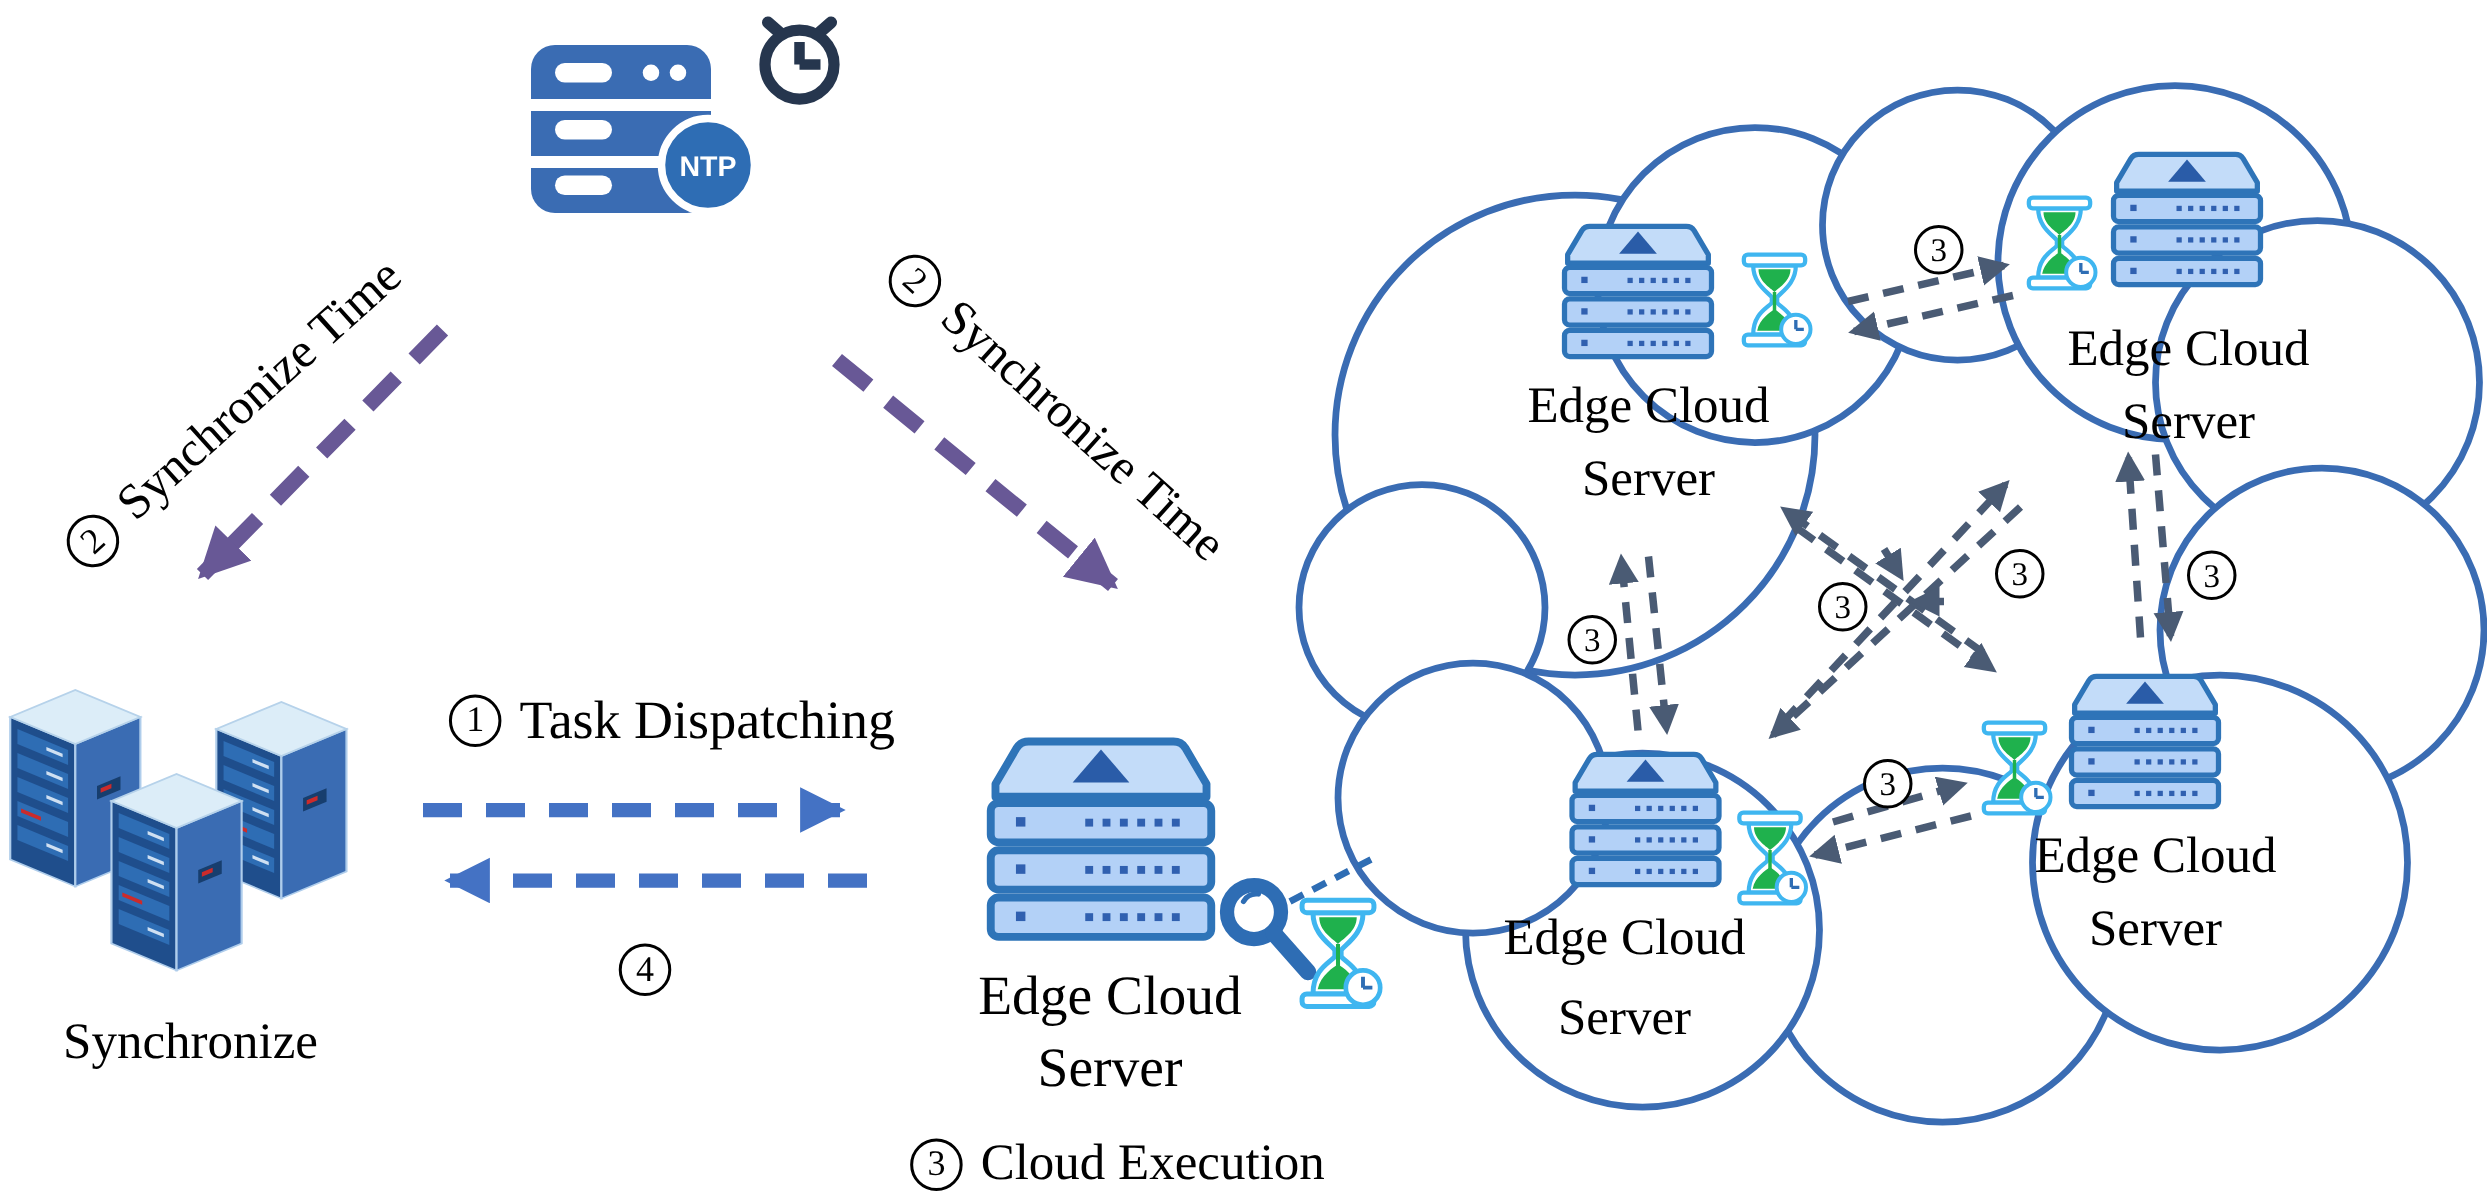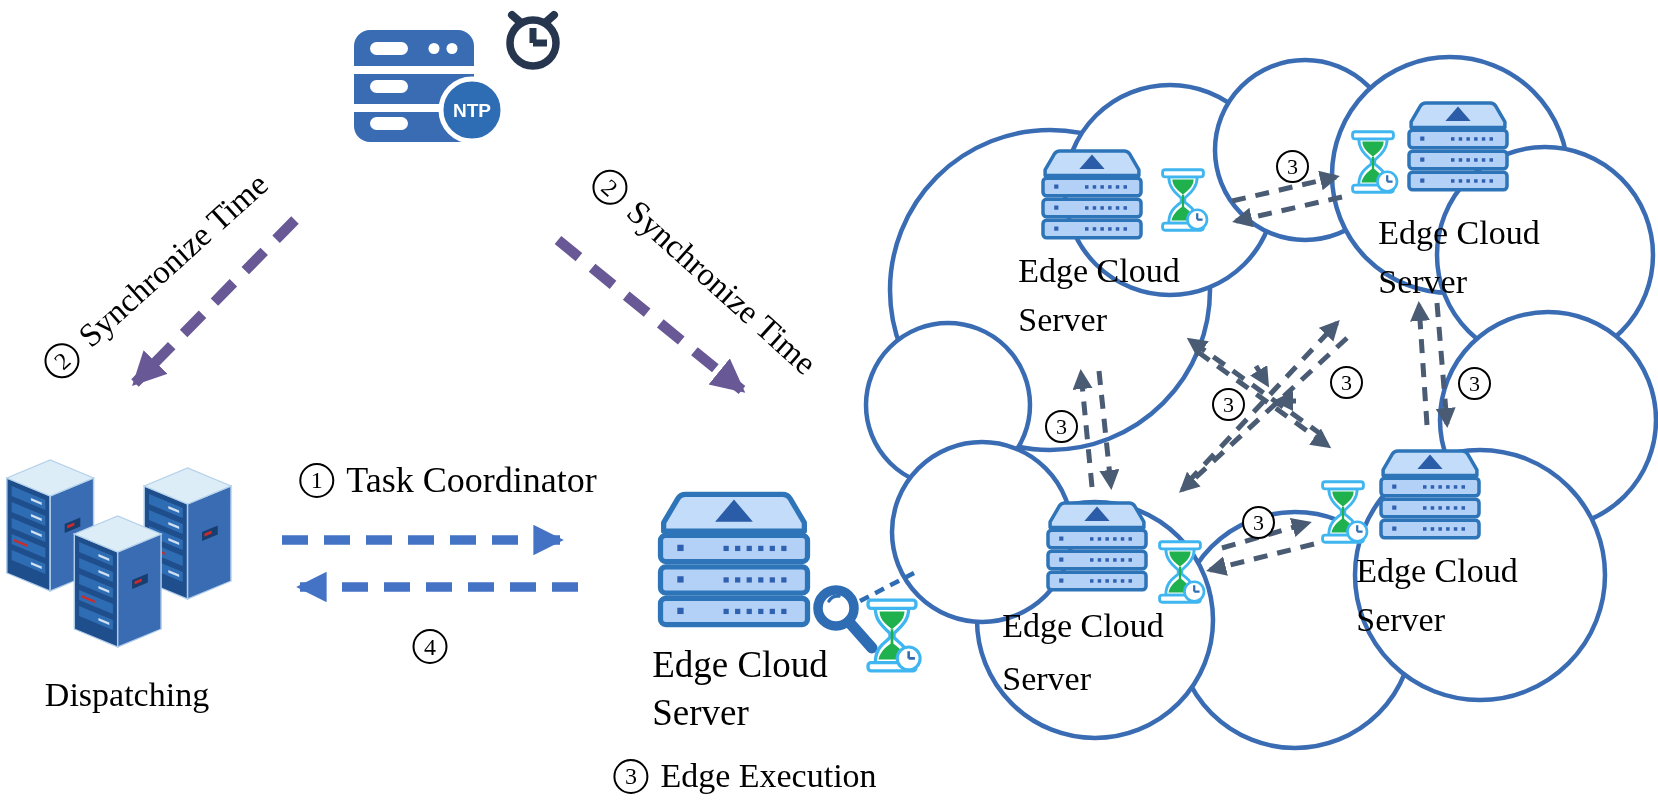--- a/index.html
+++ b/index.html
@@ -3,21 +3,21 @@
 <meta charset="utf-8">
 <style>
   html,body{margin:0;padding:0;background:#ffffff;}
   #canvas{position:relative;width:1658px;height:800px;background:#fff;overflow:hidden;
           font-family:"Liberation Serif","DejaVu Serif",serif;color:#000;}
   #bg{position:absolute;left:0;top:0;}
   .abs{position:absolute;}
   .lbl{position:absolute;transform:translateX(-50%);white-space:nowrap;
        font-size:34px;display:flex;align-items:center;gap:12px;}
   .big{font-size:36px;}
-  .cloudlbl{position:absolute;transform:translateX(-50%);text-align:left;
+  .cloudlbl{position:absolute;transform:translateX(-50%);text-align:center;
             font-size:34px;line-height:49px;white-space:nowrap;}
   .cnum{display:inline-flex;width:31px;height:31px;border:2.4px solid #000;border-radius:50%;
         align-items:center;justify-content:center;font-size:24px;line-height:1;flex:0 0 auto;
         background:#fff;}
   .badge{position:absolute;width:29px;height:29px;border:2.2px solid #000;border-radius:50%;
          display:flex;align-items:center;justify-content:center;font-size:22px;background:#fff;}
   .rot{transform-origin:center;}
   svg{display:block;}
 </style>
 </head>
@@ -182,26 +182,26 @@
         <rect x="36" y="54" width="36" height="95" fill="#3A6CB3" stroke="#AFCDEB" stroke-width="1.2"></rect>
         <rect x="48" y="88" width="13" height="9" fill="#173E6E"></rect>
         <rect x="50" y="90.5" width="6" height="3" fill="#CC2B2B"></rect>
       </g>
       <polygon points="0,18 36,0 72,18 36,36" fill="#DCEDF8" stroke="#B6D2EA" stroke-width="1.2"></polygon>
     </g>
     <use href="#tw1" transform="translate(114,8)"></use>
     <use href="#tw1" transform="translate(56,56)"></use>
   </svg>
   <div class="lbl" style="left:127px;top:676px">
-    <span>Dispatching</span>
+    <span>Synchronize</span>
   </div>
 
   <div class="lbl big" style="left:448px;top:459px">
     <span class="cnum">1</span>
-    <span>Task Coordinator</span>
+    <span>Task Dispatching</span>
   </div>
   <div class="lbl big" style="left:430px;top:629px">
     <span class="cnum">4</span>
   </div>
 
   <svg class="abs" style="left:650px;top:487px" width="168" height="147" viewBox="0 0 160 140">
       <use href="#srv"></use>
     </svg>
   <svg class="abs" style="left:810px;top:584px" width="72" height="78" viewBox="0 0 72 78">
     <circle cx="26" cy="24" r="18" fill="#fff" stroke="#2E6DB4" stroke-width="9.5"></circle>
@@ -210,21 +210,21 @@
   </svg>
   <svg class="abs" style="left:860px;top:598px" width="64" height="75" viewBox="0 0 60 72">
       <use href="#hg"></use>
     </svg>
   <div class="cloudlbl big" style="left:740px;top:641px;font-size:37px;line-height:48px">
     <div>Edge Cloud</div>
     <div>Server</div>
   </div>
   <div class="lbl" style="left:745px;top:757px">
     <span class="cnum">3</span>
-    <span>Edge Execution</span>
+    <span>Cloud Execution</span>
   </div>
 
   <svg class="abs" style="left:1036px;top:146px" width="112" height="98" viewBox="0 0 160 140">
       <use href="#srv"></use>
     </svg>
   <svg class="abs" style="left:1156px;top:168px" width="54" height="64" viewBox="0 0 60 72">
       <use href="#hg"></use>
     </svg>
   <div class="cloudlbl" style="left:1099px;top:246px">
     <div>Edge Cloud</div>

